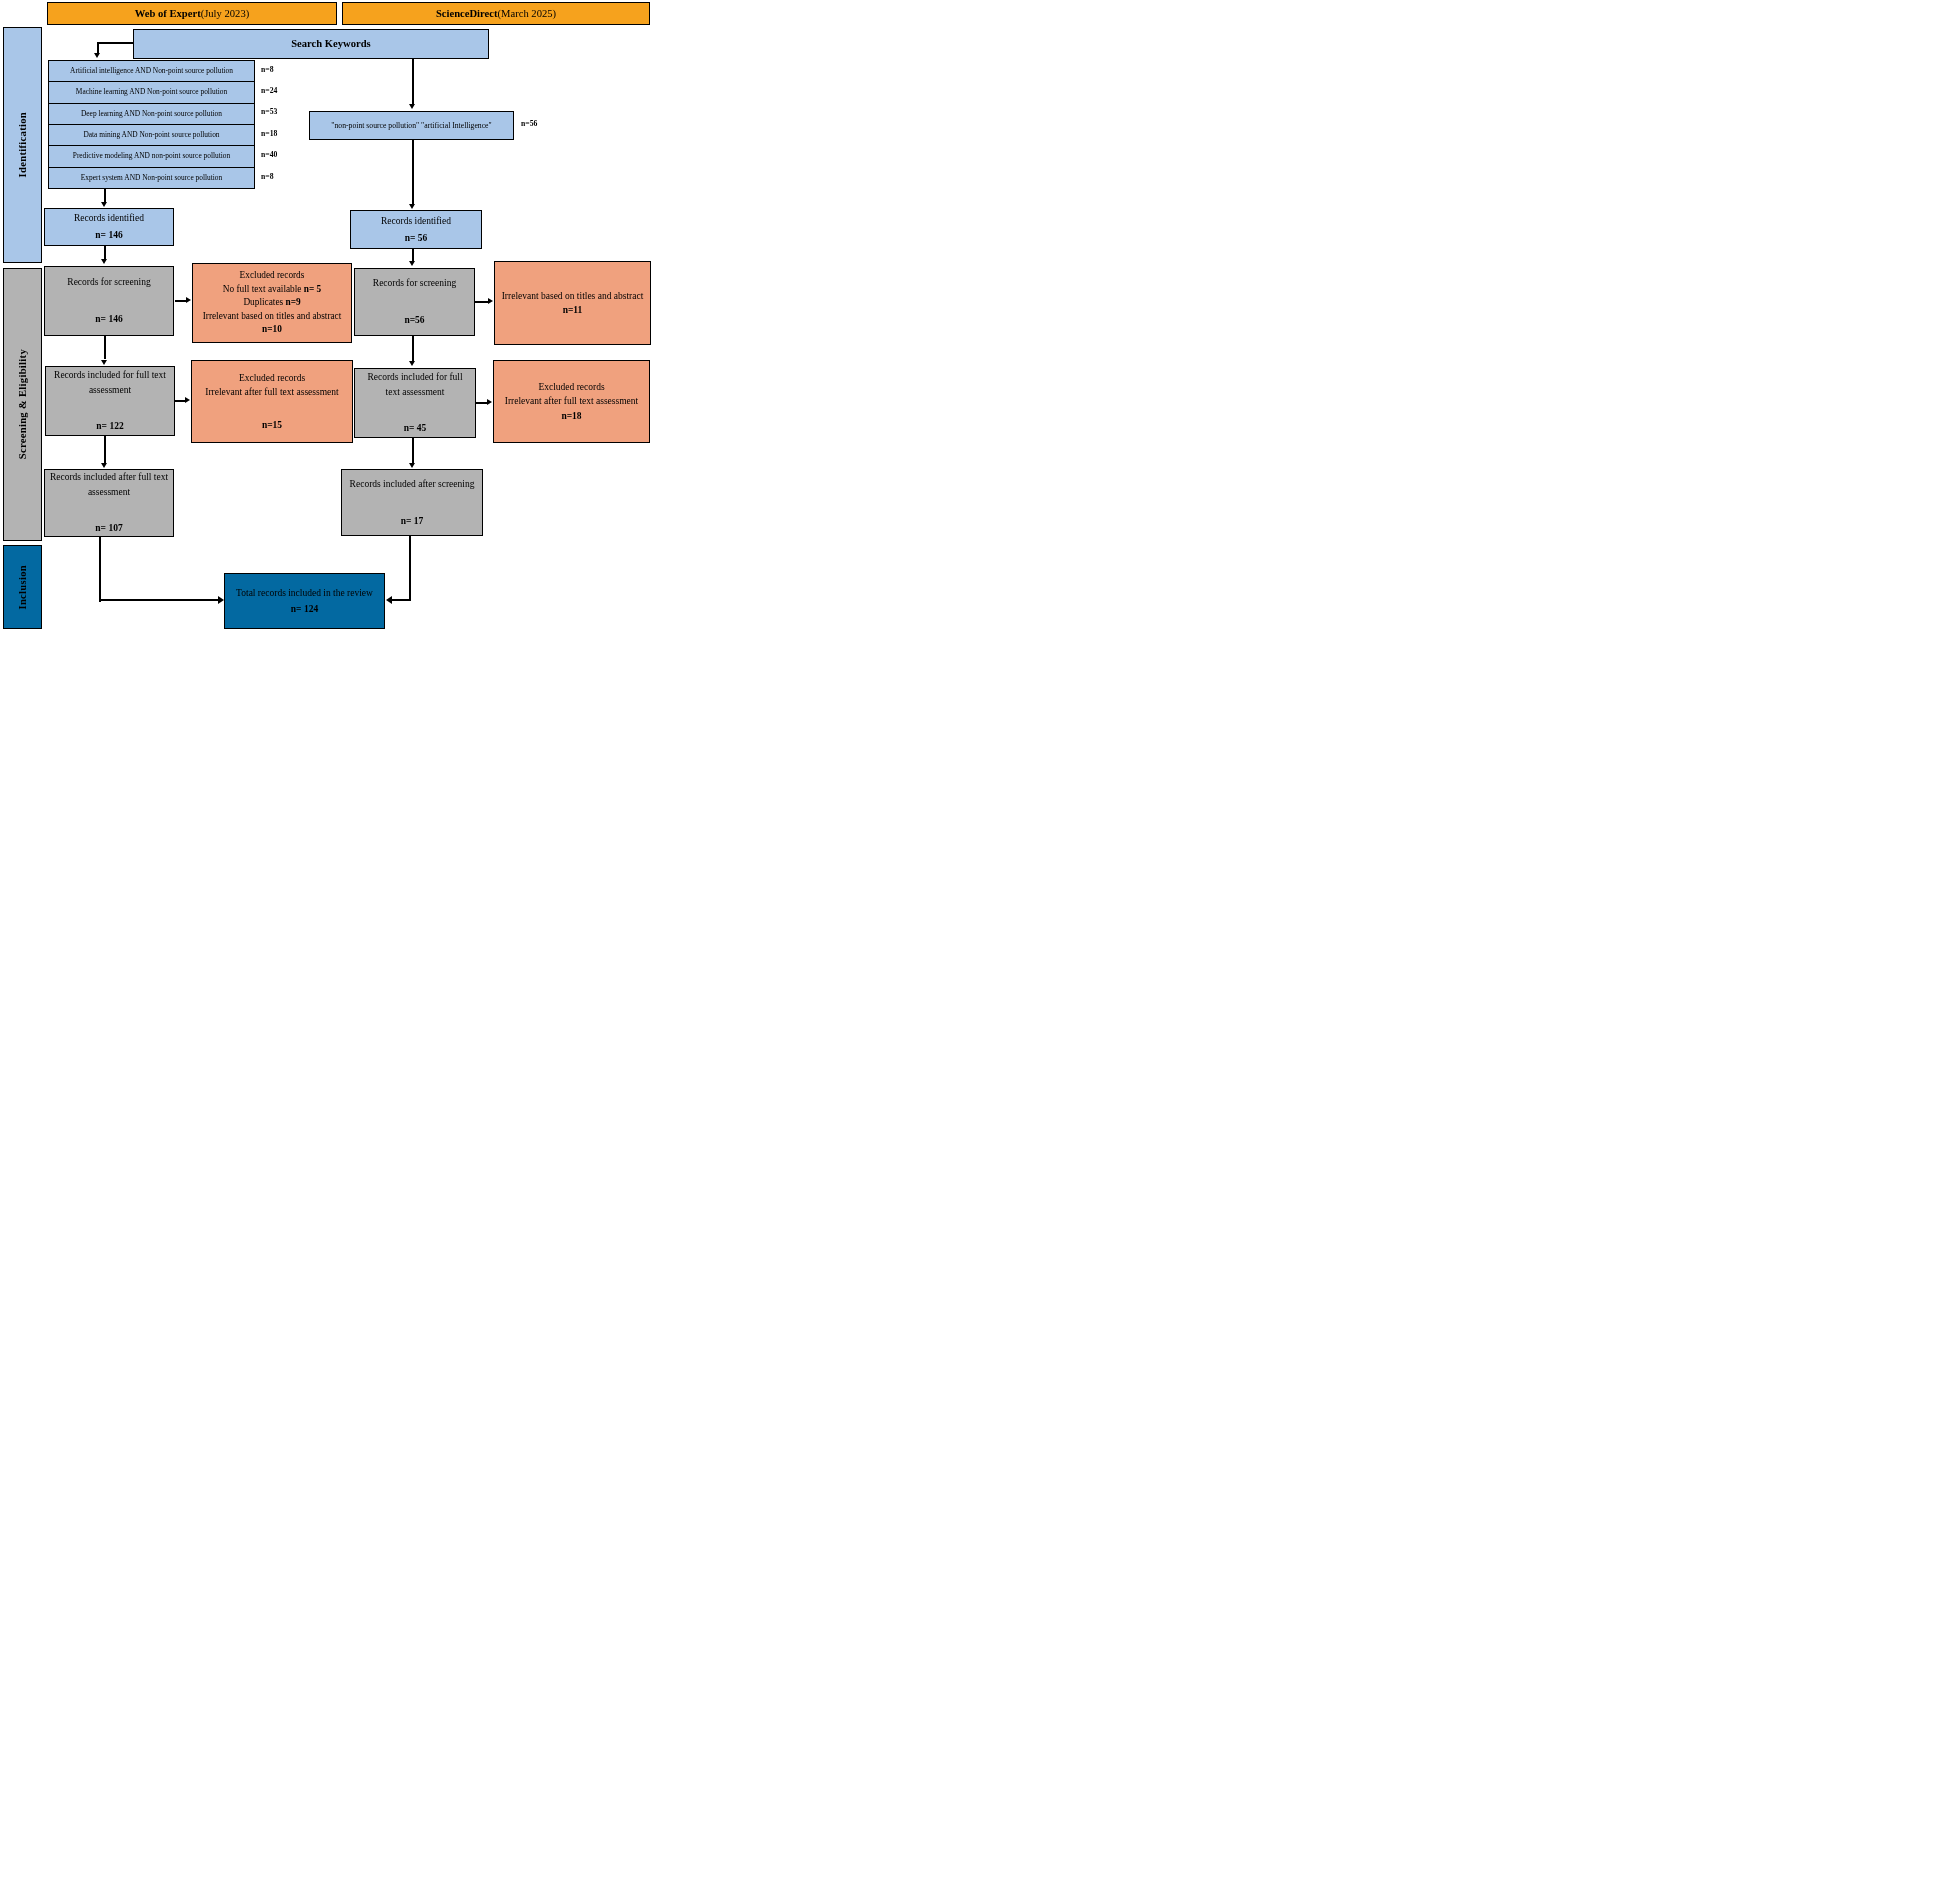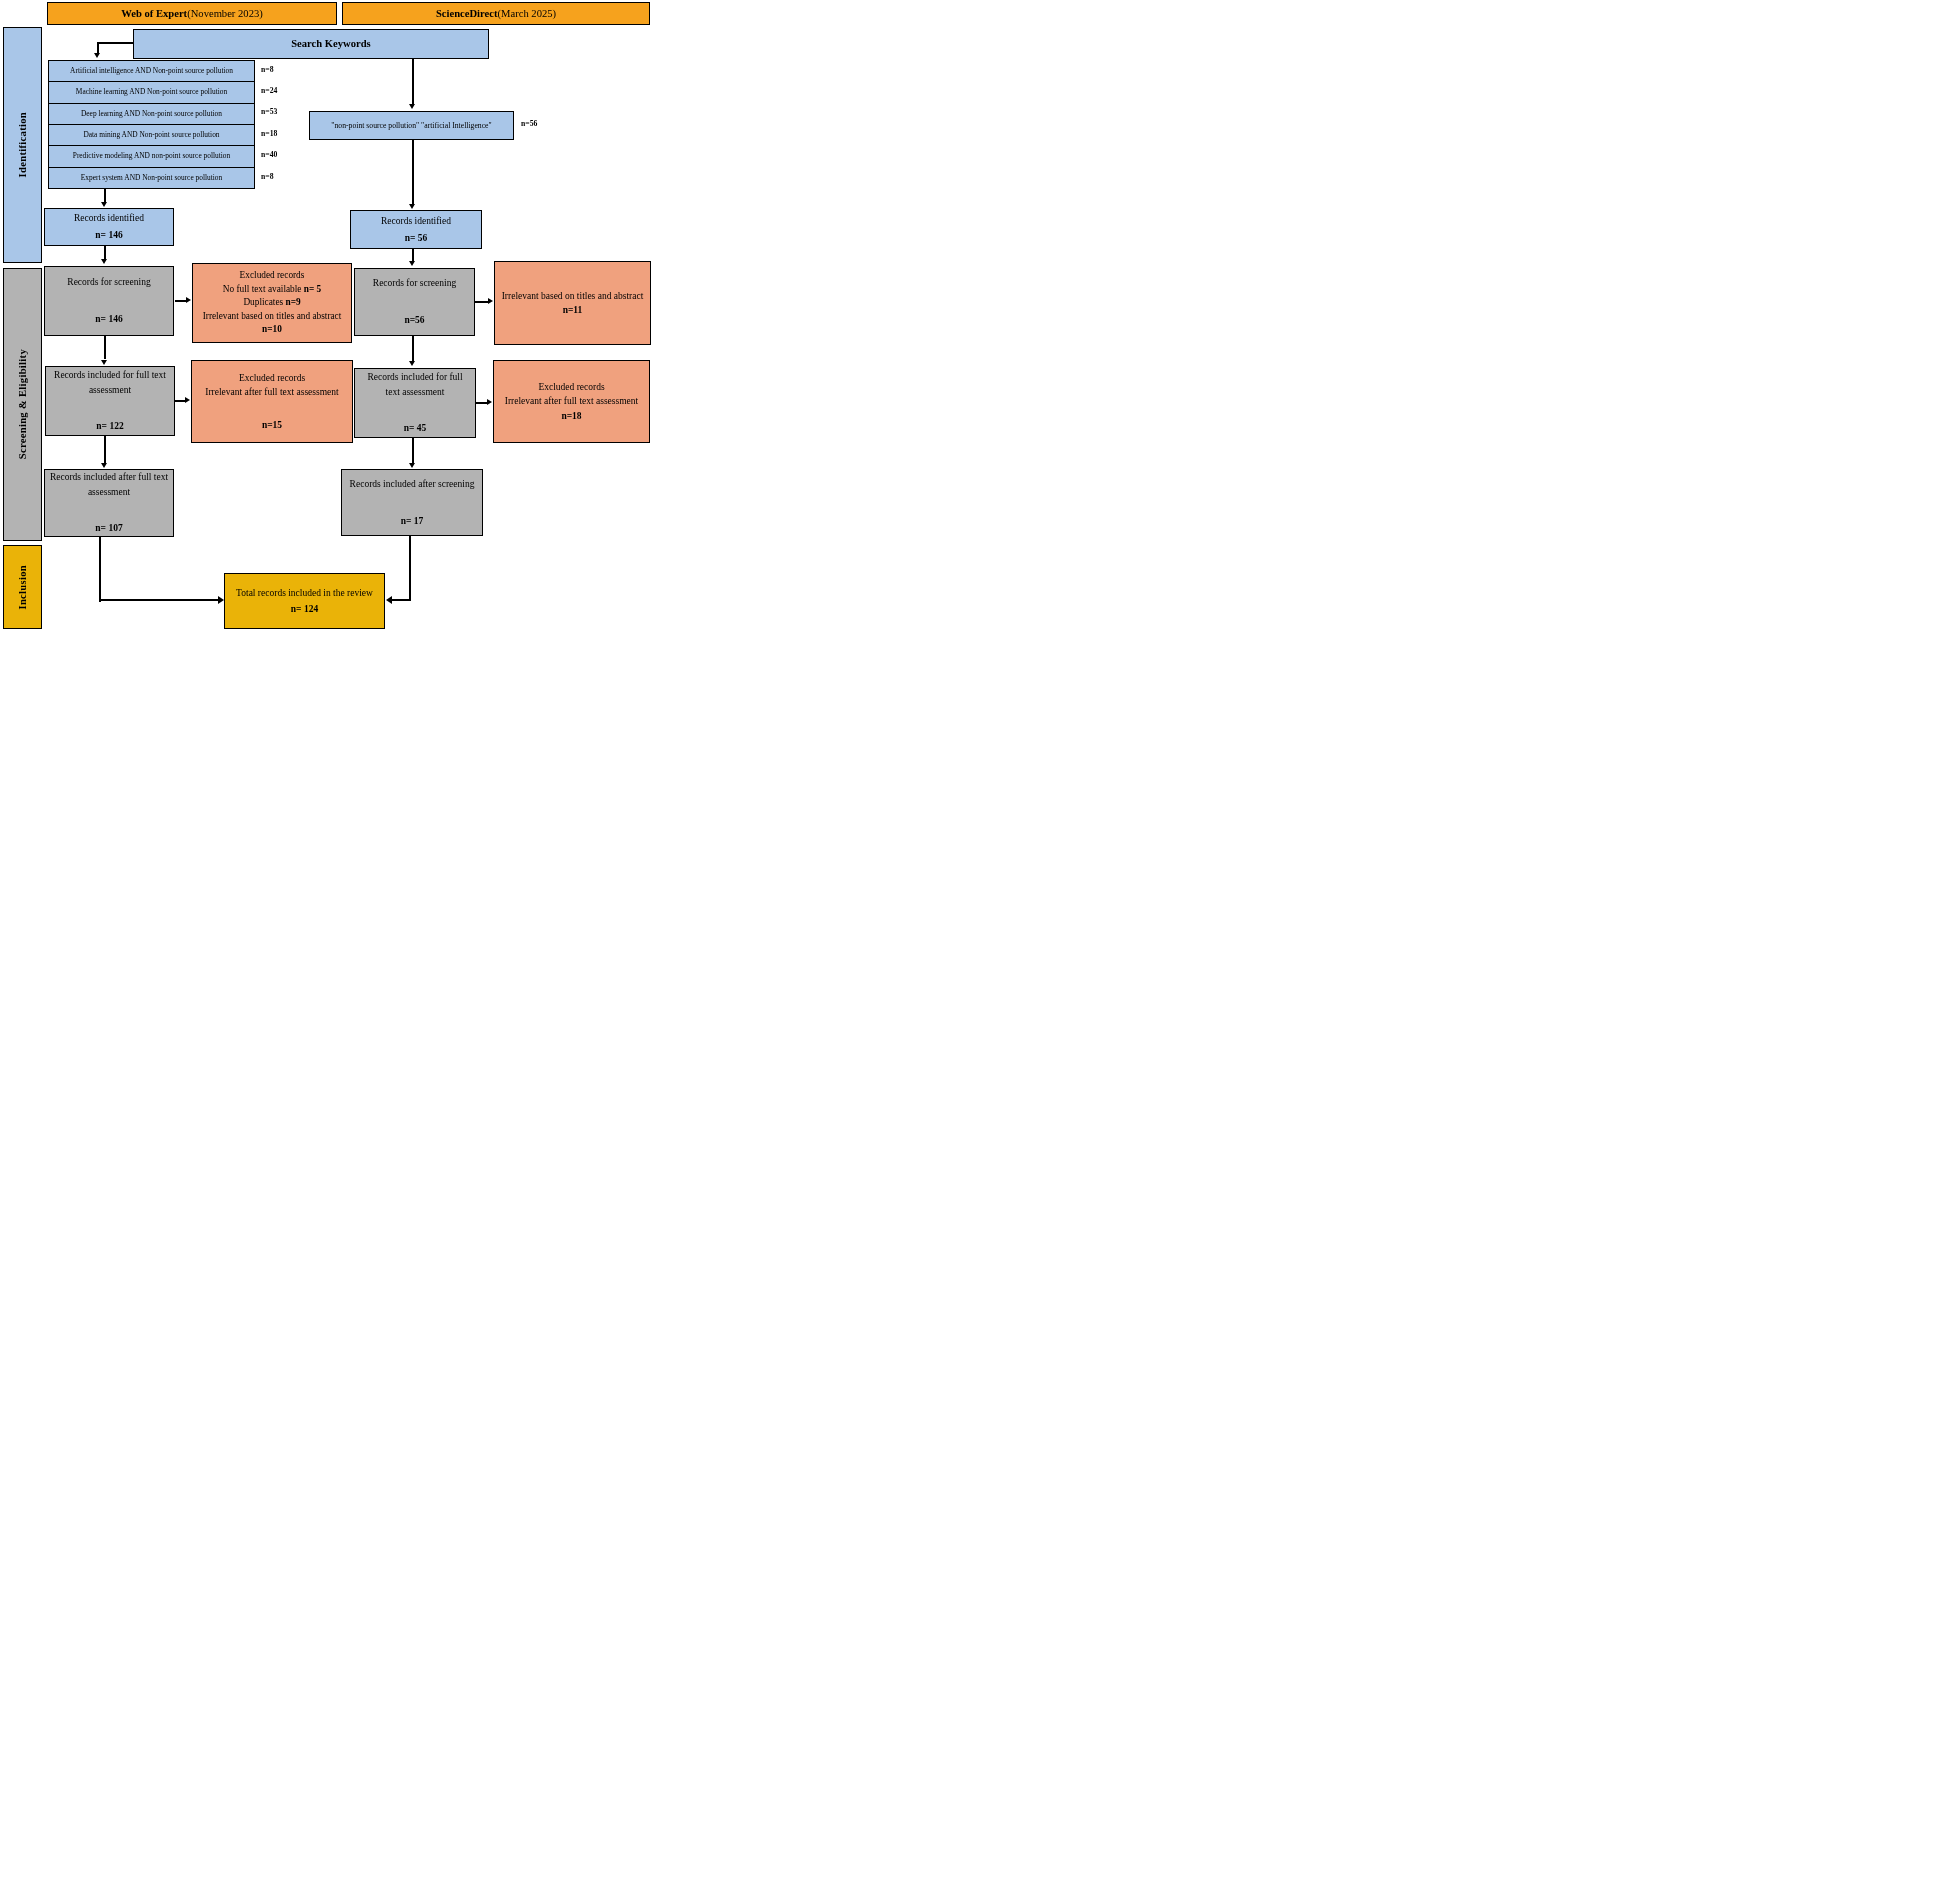--- a/index.html
+++ b/index.html
@@ -4,21 +4,21 @@
 <style>
   html,body{margin:0;padding:0;background:#fff;}
   body{font-family:"Liberation Serif","DejaVu Serif",serif;color:#000;}
   #canvas{position:relative;width:652px;height:631px;background:#fff;overflow:hidden;}
   .box{position:absolute;box-sizing:border-box;border:1.6px solid #000;
        display:flex;flex-direction:column;justify-content:center;align-items:center;
        text-align:center;padding:2.1px 4.2px;font-size:9.5px;line-height:1.5;}
   .blue{background:#A9C6E8;}
   .grayb{background:#B3B3B3;gap:20px;}
   .salmon{background:#F0A17E;}
-  .greenb{background:#eab308;}
+  .greenb{background:#0369a1;}
   .hdr{background:#F6A21D;font-size:10.6px;flex-direction:row;}
   .hdr b{margin-right:0;}
   .bold{font-weight:bold;}
   .nline{font-weight:bold;margin-top:2.6px;}
   .side{position:absolute;box-sizing:border-box;left:2.6px;width:39px;border:1.6px solid #000;
         display:flex;align-items:center;justify-content:center;}
   .side-label{writing-mode:vertical-rl;transform:rotate(180deg);font-weight:bold;font-size:10.6px;letter-spacing:0.3px;}
   .kwstack{position:absolute;box-sizing:border-box;border:1.6px solid #000;background:#A9C6E8;
            display:flex;flex-direction:column;}
   .kw{flex:1;display:flex;align-items:center;justify-content:center;text-align:center;
@@ -36,21 +36,21 @@
   .tlb{position:absolute;width:0;height:0;border-top:4.2px solid transparent;border-bottom:4.2px solid transparent;border-right:6.3px solid #000;}
   .q{font-size:7.7px;}
 </style>
 </head>
 <body>
 
 <div id="canvas">
 
   <div class="box hdr" style="left:47px;top:2.1px;width:290px;height:23px;">
     <b>Web of Expert</b>
-      <span> (November 2023)</span>
+      <span> (July 2023)</span>
   </div>
   <div class="box hdr" style="left:342px;top:2.1px;width:308px;height:23px;">
     <b>ScienceDirect</b>
       <span> (March 2025)</span>
   </div>
 
   <div class="side blue" style="top:26.5px;height:236px;">
     <span class="side-label">Identification</span>
   </div>
   <div class="side grayb" style="top:268px;height:273px;">

